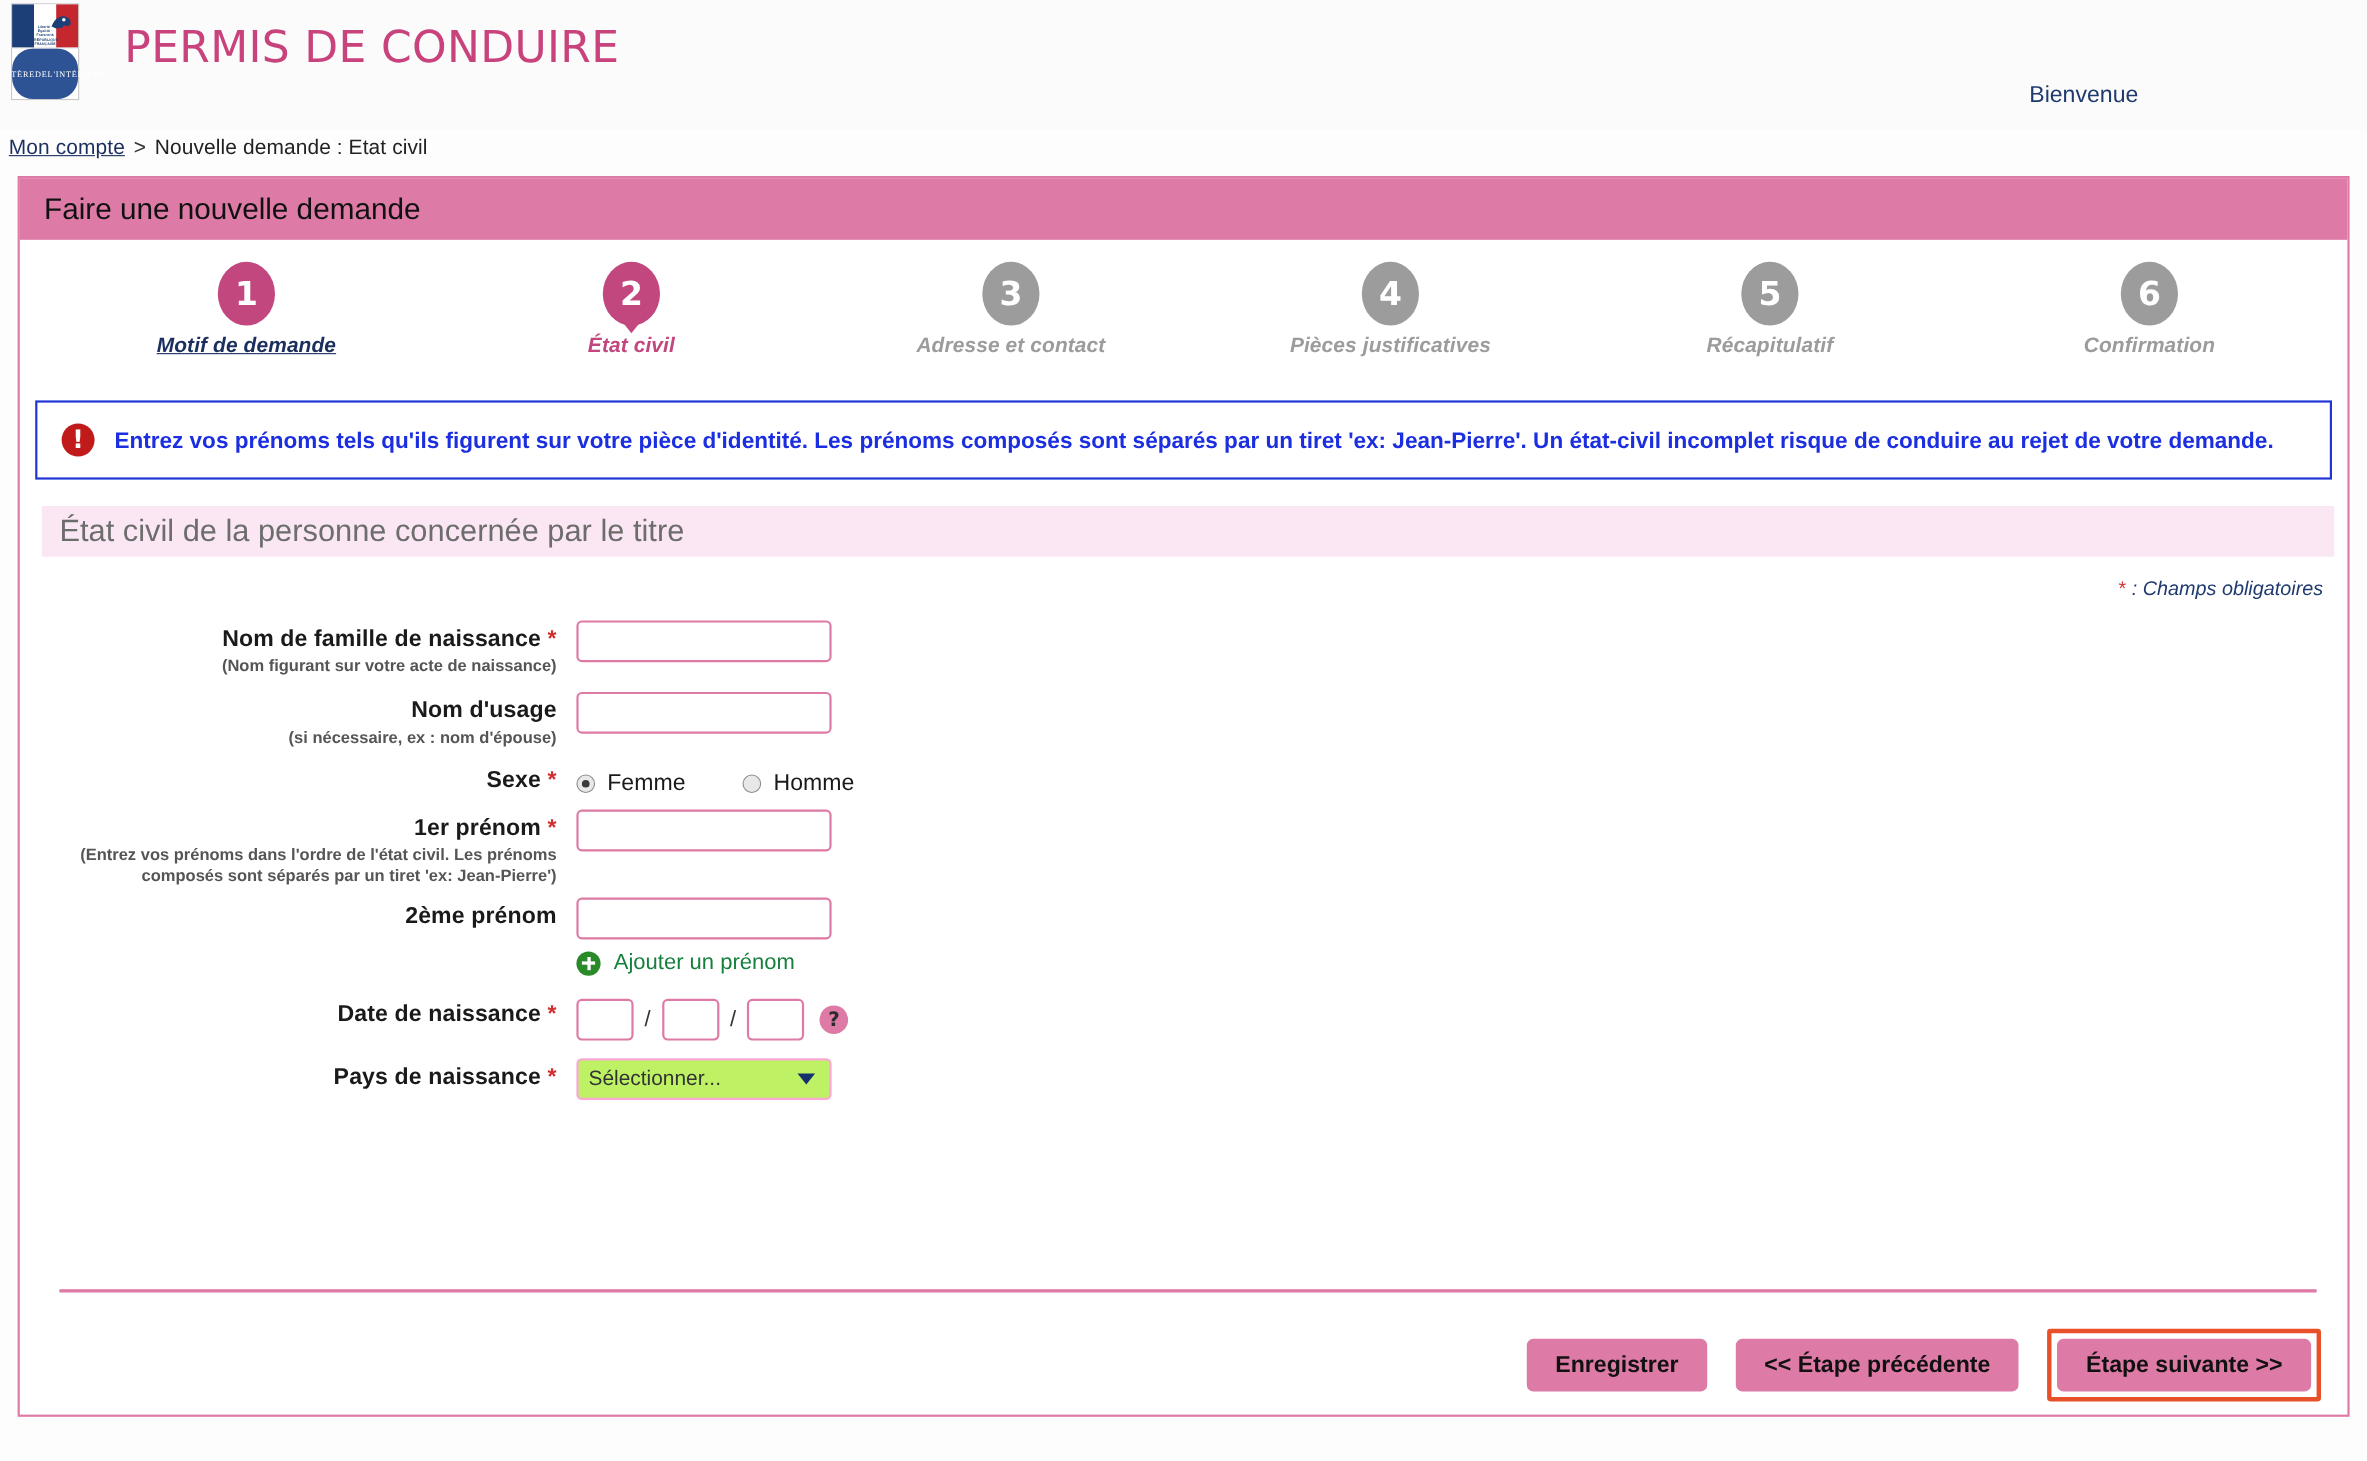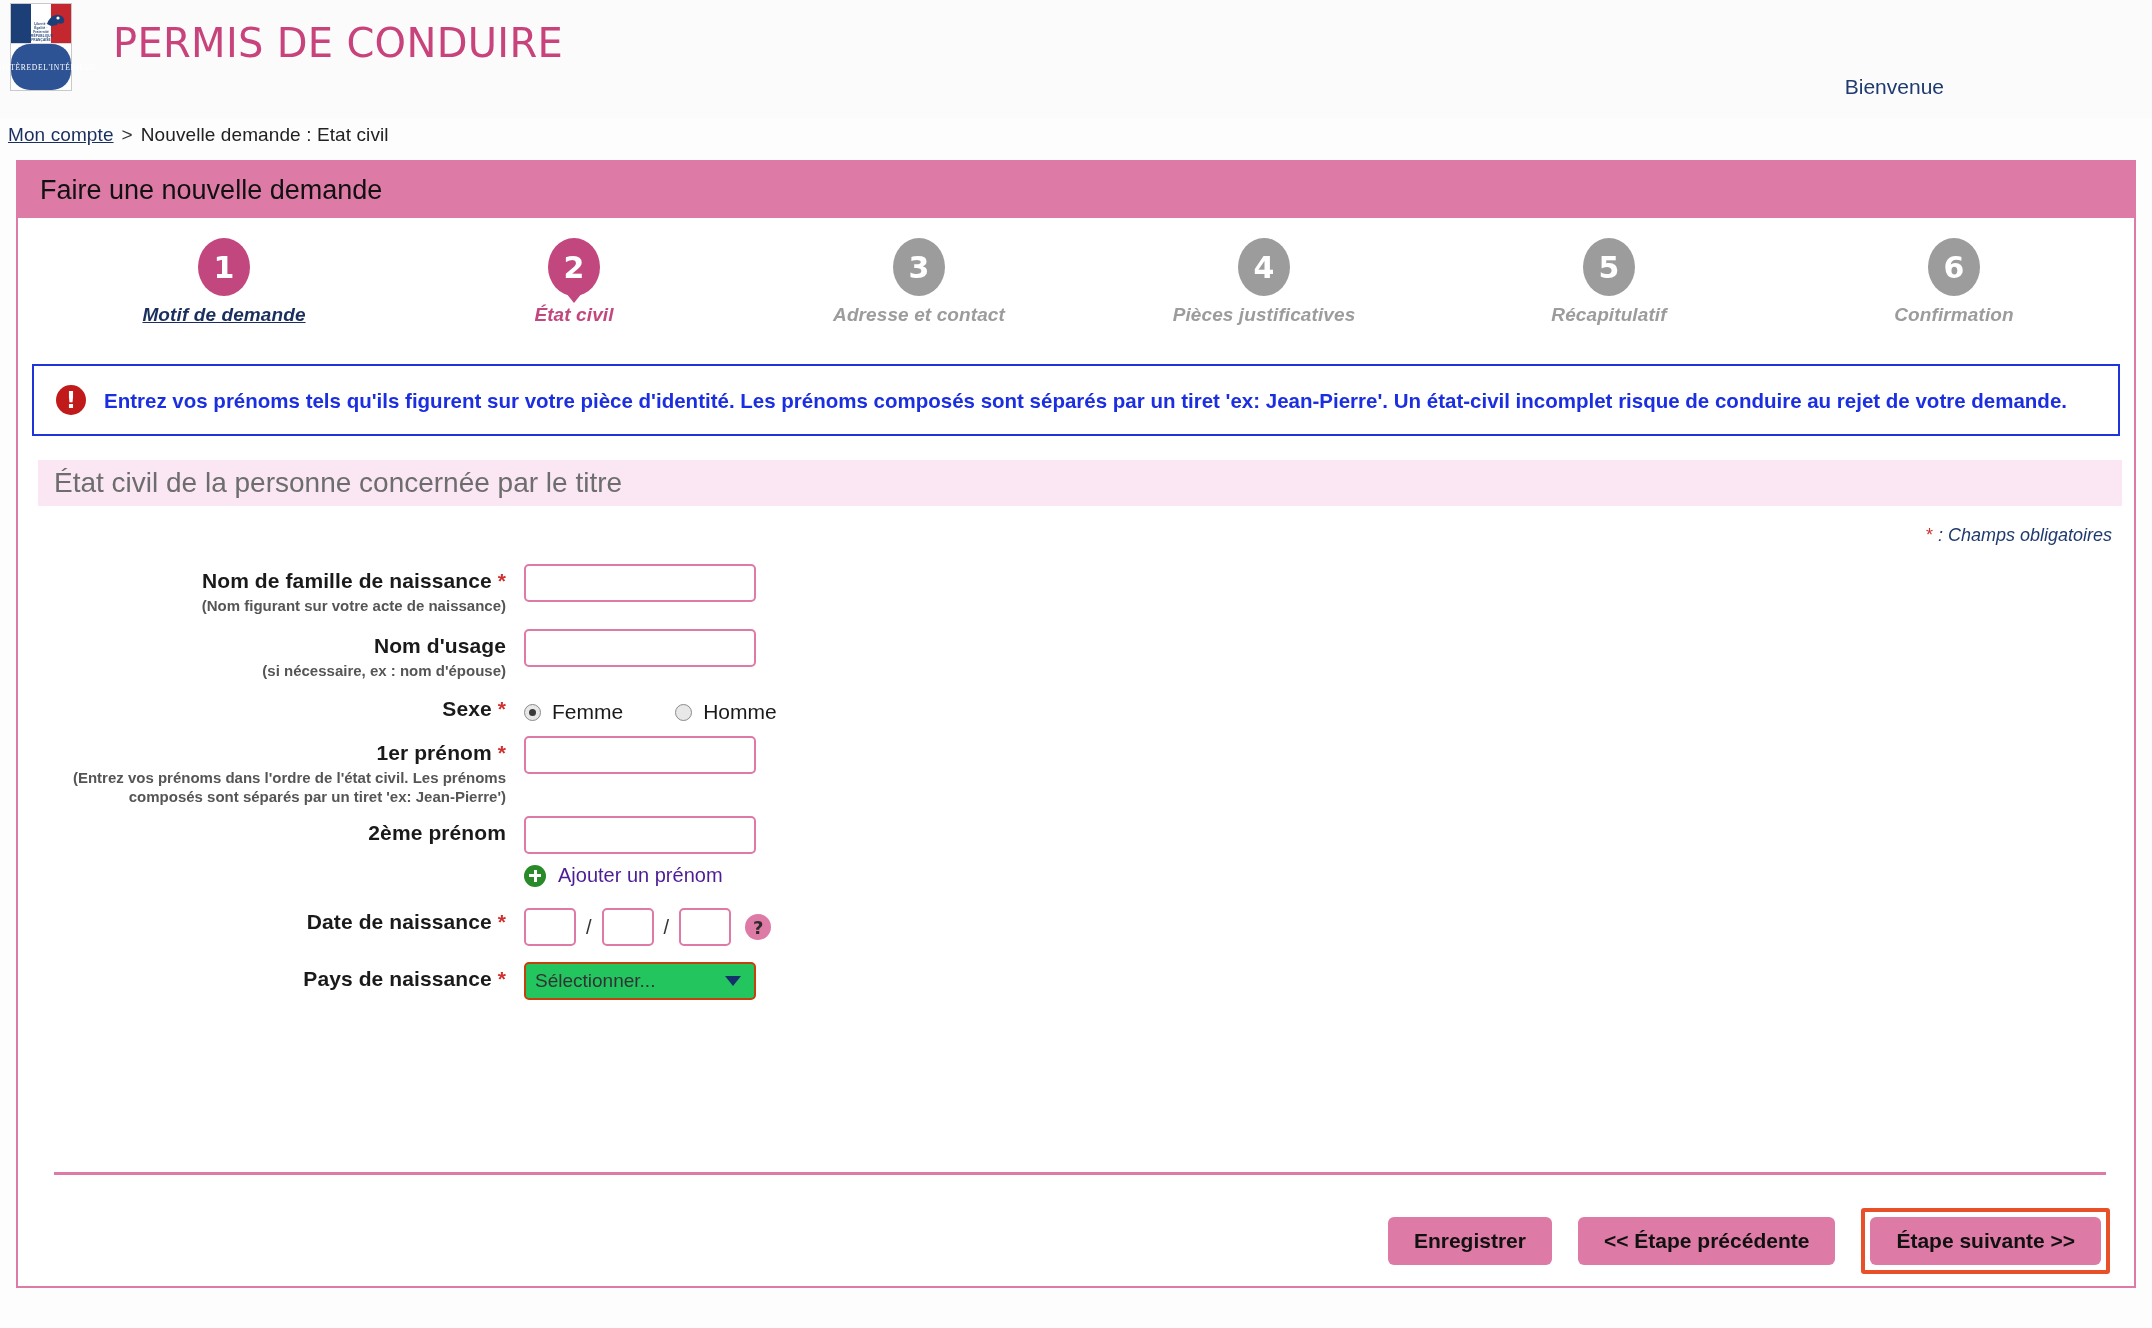--- a/index.html
+++ b/index.html
@@ -174,39 +174,39 @@
   }
   .plus-icon {
     width: 22px; height: 22px; border-radius: 50%; background: #2a8a2a;
     position: relative; margin-right: 12px; flex: 0 0 auto;
   }
   .plus-icon::before, .plus-icon::after {
     content: ""; position: absolute; background: #fff;
   }
   .plus-icon::before { left: 5px; top: 9.5px; width: 12px; height: 3px; }
   .plus-icon::after { left: 9.5px; top: 5px; width: 3px; height: 12px; }
-  .add-link-text { font-size: 20px; color: #4c1d95; }
+  .add-link-text { font-size: 20px; color: #15803d; }
 
   .date-wrap { display: flex; align-items: center; padding-top: 3px; }
   input.date-part {
     width: 52px; height: 38px; border: 2px solid #dd7aa5; border-radius: 5px;
     outline: none; background: #fff; font-size: 19px; text-align: center;
     font-family: "Liberation Sans", sans-serif;
   }
   .slash { margin: 0 10px; font-size: 20px; color: #333; }
   .help-icon {
     width: 26px; height: 26px; border-radius: 50%; background: #dd7aa5;
     margin-left: 14px; display: flex; align-items: center; justify-content: center;
     color: #2b2b2b; font-weight: bold; font-size: 18px; cursor: pointer;
     font-family: "DejaVu Sans", sans-serif;
   }
 
   .select-box {
     position: relative; width: 232px; height: 38px;
-    border: 2px solid #c2410c; border-radius: 5px; background: #22c55e;
+    border: 2px solid #f9a8d4; border-radius: 5px; background: #bef264;
     display: flex; align-items: center; padding-left: 9px; cursor: pointer;
   }
   .select-value { font-size: 19px; color: #333; }
   .select-arrow {
     position: absolute; right: 13px; top: 50%; transform: translateY(-50%);
     width: 0; height: 0;
     border-left: 8px solid transparent; border-right: 8px solid transparent;
     border-top: 10px solid #16306b;
   }
 

